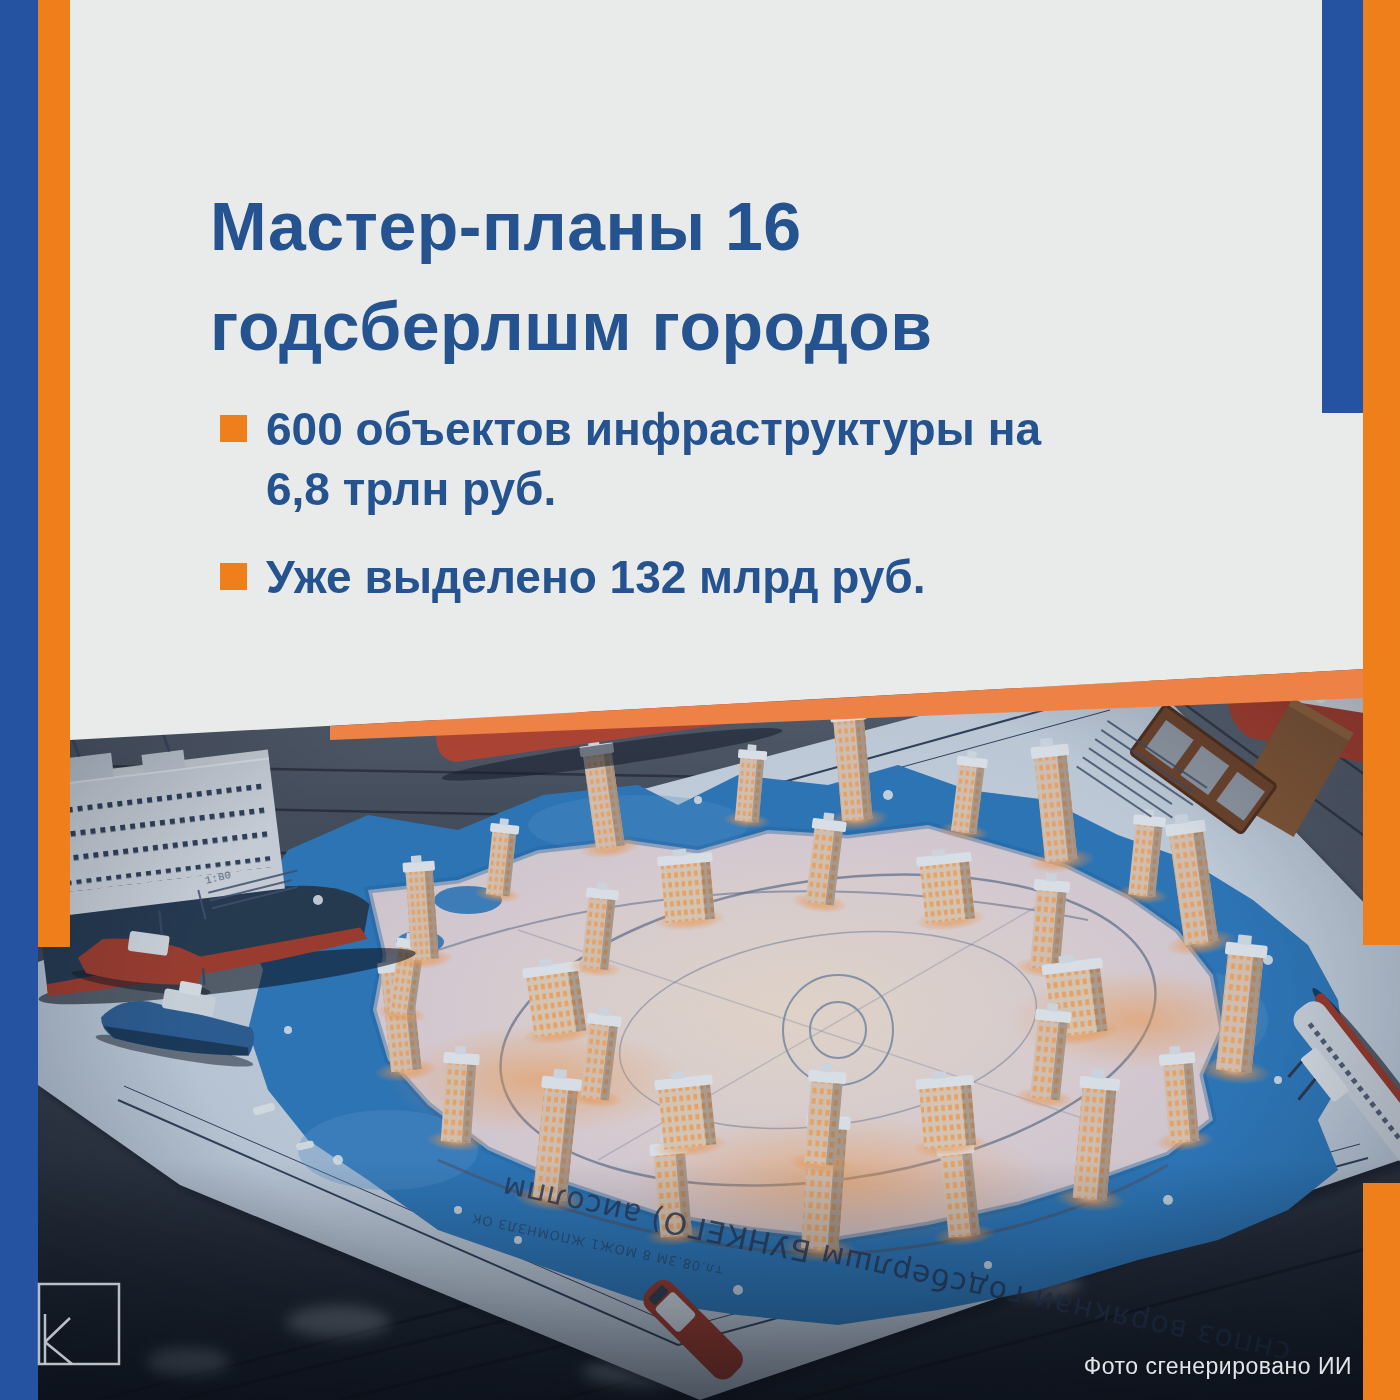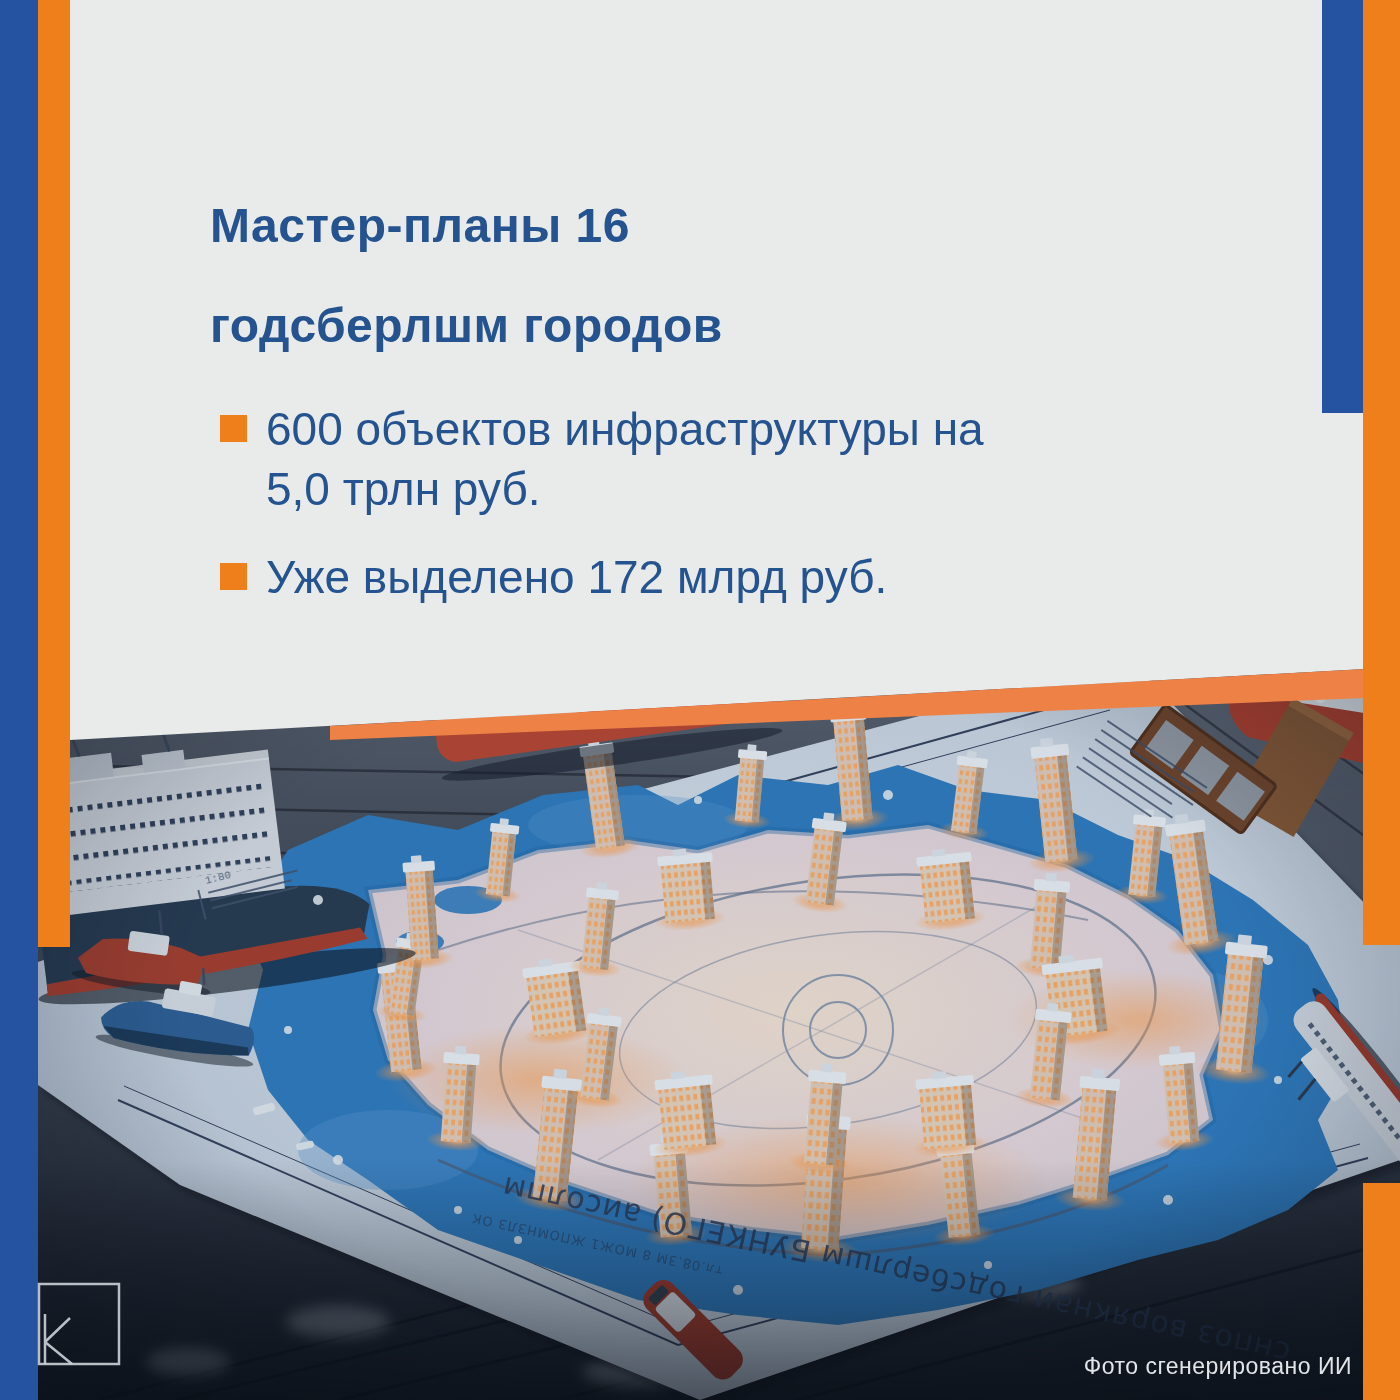--- a/index.html
+++ b/index.html
@@ -8,24 +8,24 @@
   .photo-svg{position:absolute;left:38px;top:600px;width:1362px;height:800px;display:block;}
   .card{position:absolute;left:70px;top:0;width:1295px;height:740px;background:#e9ebea;
         clip-path:polygon(0 0,100% 0,100% 669px,0 740px);}
   .band{position:absolute;left:330px;top:669px;width:1035px;height:71px;background:#ee8145;
         clip-path:polygon(0 57px,100% 0,100% 29px,0 71px);}
   .bar-blue-left{position:absolute;left:0;top:0;width:38px;height:1400px;background:#2553a2;}
   .bar-orange-left{position:absolute;left:38px;top:0;width:32px;height:947px;background:#ef7f1b;}
   .block-blue-right{position:absolute;left:1322px;top:0;width:41px;height:413px;background:#2553a2;}
   .bar-orange-right-top{position:absolute;left:1363px;top:0;width:37px;height:945px;background:#ef7f1b;}
   .bar-orange-right-bottom{position:absolute;left:1363px;top:1183px;width:37px;height:217px;background:#ef7f1b;}
-  .title{position:absolute;left:140px;top:176px;font-size:48px;font-weight:700;color:#25538f;
+  .title{position:absolute;left:140px;top:176px;font-size:68px;font-weight:700;color:#25538f;
          line-height:100px;letter-spacing:.5px;}
   .bullets{position:absolute;left:150px;top:399px;}
-  .bullet-item{position:relative;padding-left:46px;font-size:46px;font-weight:400;color:#25538f;
+  .bullet-item{position:relative;padding-left:46px;font-size:46px;font-weight:700;color:#25538f;
                line-height:60px;margin-bottom:28px;max-width:1000px;}
   .bullet-sq{position:absolute;left:0;top:16px;width:27px;height:27px;background:#ef7f1b;}
   .b-line:empty{display:none;}
   .k-logo{position:absolute;left:36px;top:1278px;width:92px;height:92px;}
 </style>
 </head>
 <body>
 
 <div id="canvas">
 
@@ -327,25 +327,25 @@
 
   <div class="card">
     <div class="title">
       <div>Мастер-планы 16</div>
       <div>годсберлшм городов</div>
     </div>
     <div class="bullets">
       <div class="bullet-item">
         <span class="bullet-sq"></span>
         <div class="b-line">600 объектов инфраструктуры на</div>
-        <div class="b-line">5,0 трлн руб.</div>
+        <div class="b-line">6,8 трлн руб.</div>
       </div>
       <div class="bullet-item">
         <span class="bullet-sq"></span>
-        <div class="b-line">Уже выделено 172 млрд руб.</div>
+        <div class="b-line">Уже выделено 132 млрд руб.</div>
 
       </div>
     </div>
   </div>
 
   <div class="band"></div>
   <div class="block-blue-right"></div>
   <div class="bar-blue-left"></div>
   <div class="bar-orange-left"></div>
   <div class="bar-orange-right-top"></div>

